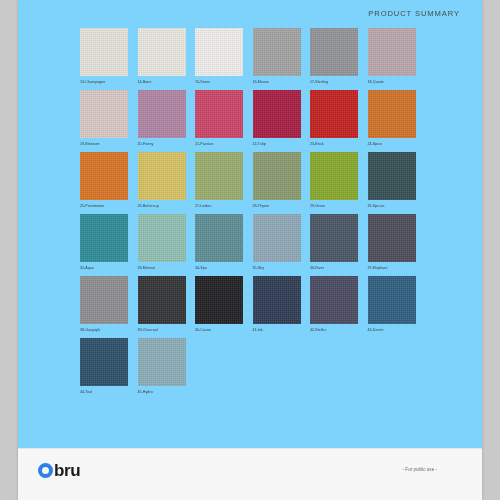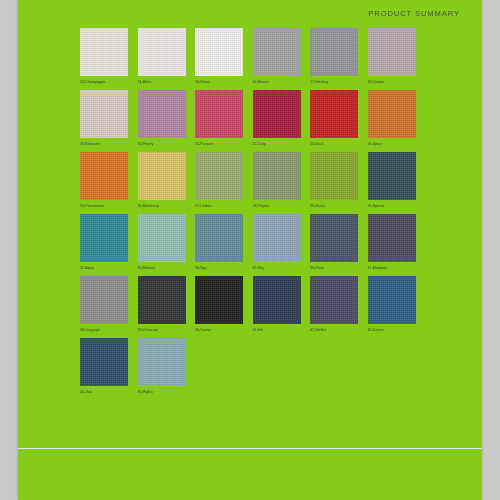--- a/index.html
+++ b/index.html
@@ -3,21 +3,21 @@
 <meta charset="utf-8">
 <style>
   html,body{margin:0;padding:0;}
   body{
     width:500px;height:500px;overflow:hidden;
     background:#c9c9c9;
     font-family:"Liberation Sans", sans-serif;
   }
   .page{
     position:absolute;left:18px;top:0;width:464px;height:500px;
-    background:#84cc16;
+    background:#7dd3fc;
     box-shadow:0 0 3px rgba(0,0,0,.18);
   }
   .header{
     position:absolute;right:22px;top:9px;
     font-size:7.6px;letter-spacing:.9px;color:#4a4a4a;
     font-weight:400;white-space:nowrap;
   }
   .grid{
     position:absolute;left:62px;top:28px;width:345px;
   }
@@ -220,14 +220,21 @@
         </div>
         <div class="cell">
           <div class="swatch" style="background: rgb(139, 173, 184);"></div>
           <div class="label">45-Hydro</div>
         </div>
       </div>
     </div>
 
   <div class="footer-rule"></div>
 
+  <div class="footer">
+    <div class="logo">
+      <span class="logo-mark"></span>
+      <span class="logo-word">bru</span>
+    </div>
+    <div class="public-use">- For public use -</div>
+  </div>
 
 </div>
 
 </body></html>

